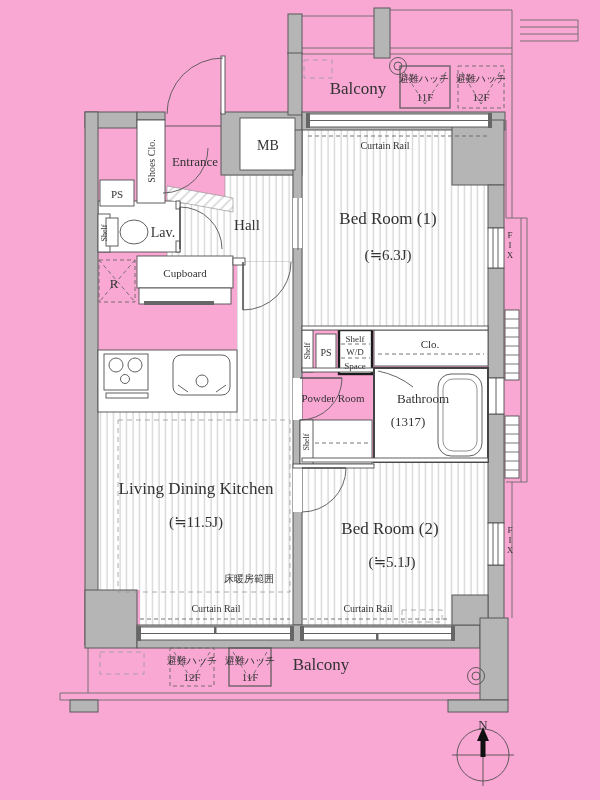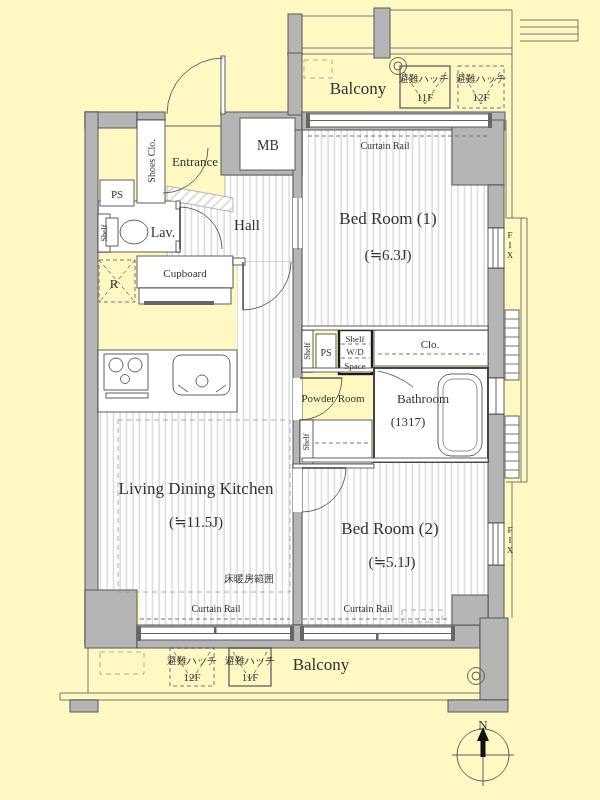--- a/index.html
+++ b/index.html
@@ -1,16 +1,16 @@
 <!DOCTYPE html>
 <html><head>
 <meta charset="utf-8">
 <style>
   html,body{margin:0;padding:0;background:#fff;}
-  .stage{width:600px;height:800px;position:relative;background:#fef9c3;}
+  .stage{width:600px;height:800px;position:relative;background:#f9a8d4;}
   svg text{font-family:"Liberation Serif","DejaVu Serif",serif;fill:#333;}
   .t8{font-size:8px}.t9{font-size:9px}.t10{font-size:10px}.t11{font-size:11px}.t13{font-size:13px}.t14{font-size:14px}.t15{font-size:15px}.t17{font-size:17px}
   .wall{fill:#b5b5b5;stroke:#595959;stroke-width:1;}
   .gap{fill:#ffffff;stroke:none;}
   .part{fill:#ffffff;stroke:#4f4f4f;stroke-width:0.9;}
   .thinline{stroke:#4f4f4f;stroke-width:0.9;fill:none;}
   .exline{stroke:#6a6a6a;stroke-width:0.9;fill:none;}
   .dash{fill:none;stroke:#666;stroke-width:0.9;stroke-dasharray:4 3;}
   .dashlt{fill:none;stroke:#999;stroke-width:0.8;stroke-dasharray:5 4;}
   .arc{fill:none;stroke:#555;stroke-width:0.9;}

